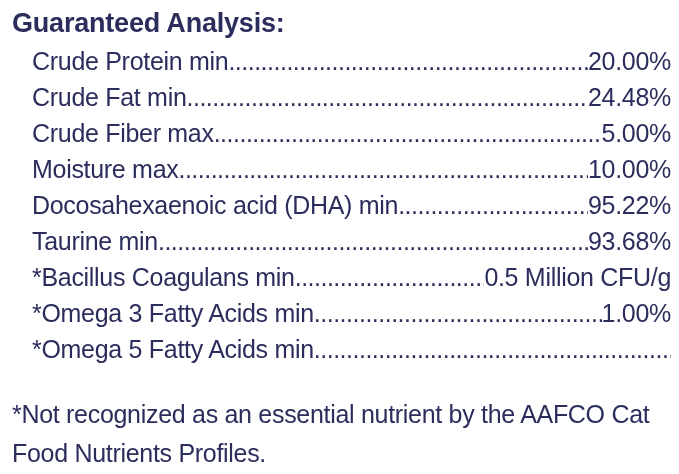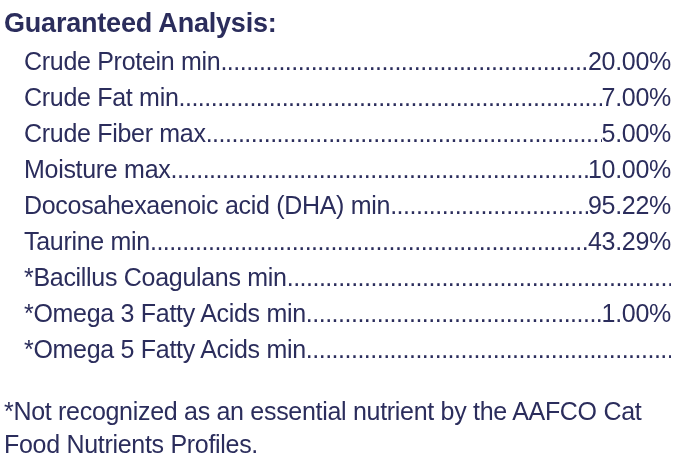--- a/index.html
+++ b/index.html
@@ -11,21 +11,21 @@
     height: 474px;
     background: #ffffff;
     font-family: "Liberation Sans", sans-serif;
     color: #2b2d5c;
     overflow: hidden;
   }
   .panel {
     width: 679px;
     height: 474px;
     box-sizing: border-box;
-    padding: 6px 8px 0 4px;
+    padding: 6px 8px 0 12px;
     display: flex;
     flex-direction: column;
   }
   .ga-title {
     font-size: 27px;
     font-weight: bold;
     letter-spacing: -0.2px;
     line-height: 34px;
     margin-bottom: 3px;
     color: #2b2d5c;
@@ -53,21 +53,21 @@
     letter-spacing: -0.5px;
     margin: 0 0px;
   }
   .row .value {
     flex: 0 0 auto;
     text-align: left;
   }
   .footnote {
     margin-top: 28px;
     font-size: 25px;
-    line-height: 33px;
+    line-height: 39px;
     color: #2b2d5c;
     letter-spacing: -0.3px;
   }
 </style>
 </head>
 <body>
 
 <div class="panel">
 
   <div class="ga-title">Guaranteed Analysis:</div>
@@ -76,21 +76,21 @@
 
     <div class="row">
       <span class="label">Crude Protein min</span>
       <span class="dots">..................................................................................................</span>
       <span class="value">20.00%</span>
     </div>
 
     <div class="row">
       <span class="label">Crude Fat min</span>
       <span class="dots">..................................................................................................</span>
-      <span class="value">7.00%</span>
+      <span class="value">24.48%</span>
     </div>
 
     <div class="row">
       <span class="label">Crude Fiber max</span>
       <span class="dots">..................................................................................................</span>
       <span class="value">5.00%</span>
     </div>
 
     <div class="row">
       <span class="label">Moisture max</span>
@@ -100,26 +100,27 @@
 
     <div class="row">
       <span class="label">Docosahexaenoic acid (DHA) min</span>
       <span class="dots">..................................................................................................</span>
       <span class="value">95.22%</span>
     </div>
 
     <div class="row">
       <span class="label">Taurine min</span>
       <span class="dots">..................................................................................................</span>
-      <span class="value">43.29%</span>
+      <span class="value">93.68%</span>
     </div>
 
     <div class="row">
       <span class="label">*Bacillus Coagulans min</span>
       <span class="dots">..................................................................................................</span>
+      <span class="value">0.5 Million CFU/g</span>
     </div>
 
     <div class="row">
       <span class="label">*Omega 3 Fatty Acids min</span>
       <span class="dots">..................................................................................................</span>
       <span class="value">1.00%</span>
     </div>
 
     <div class="row">
       <span class="label">*Omega 5 Fatty Acids min</span>

